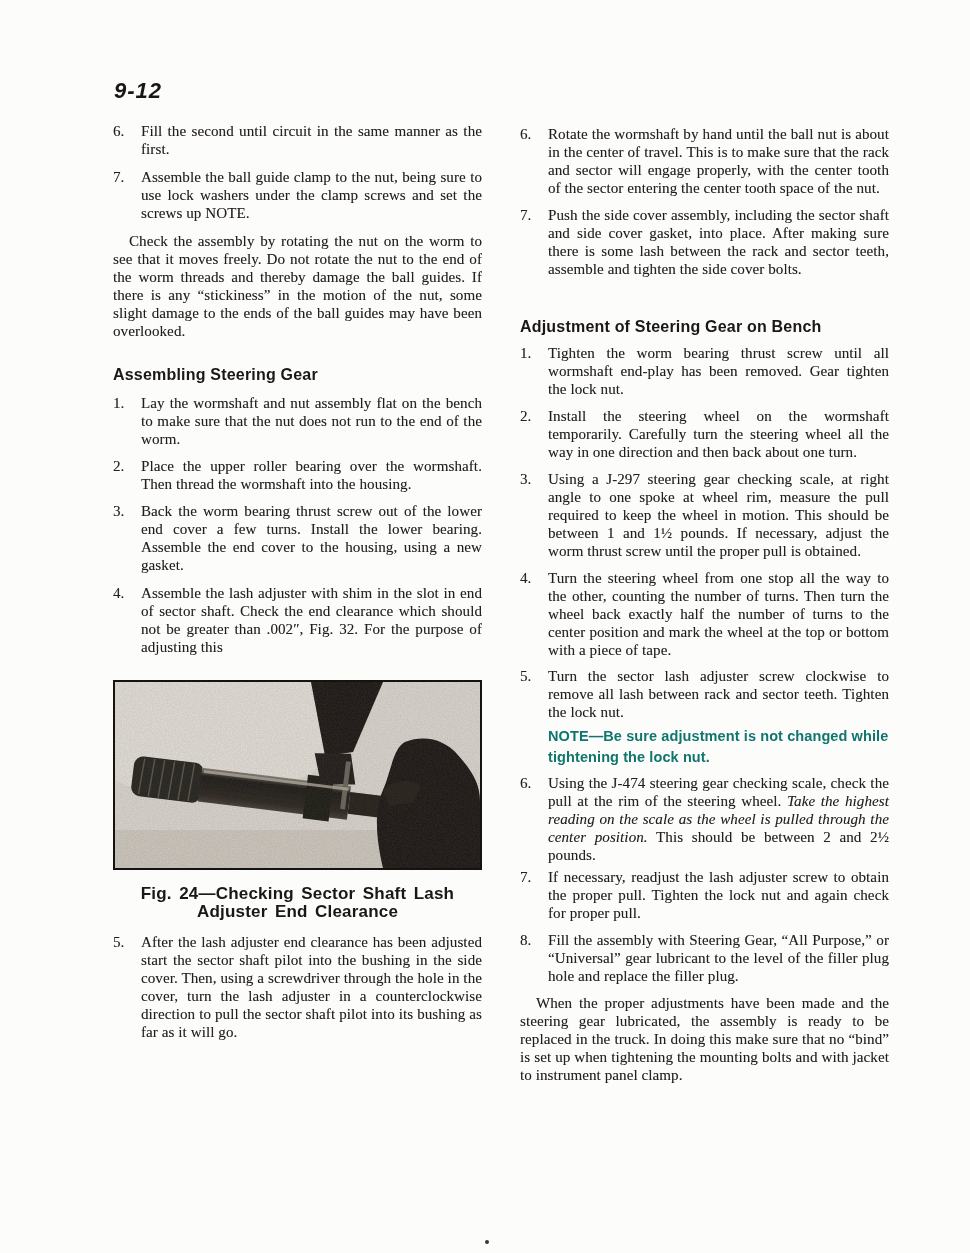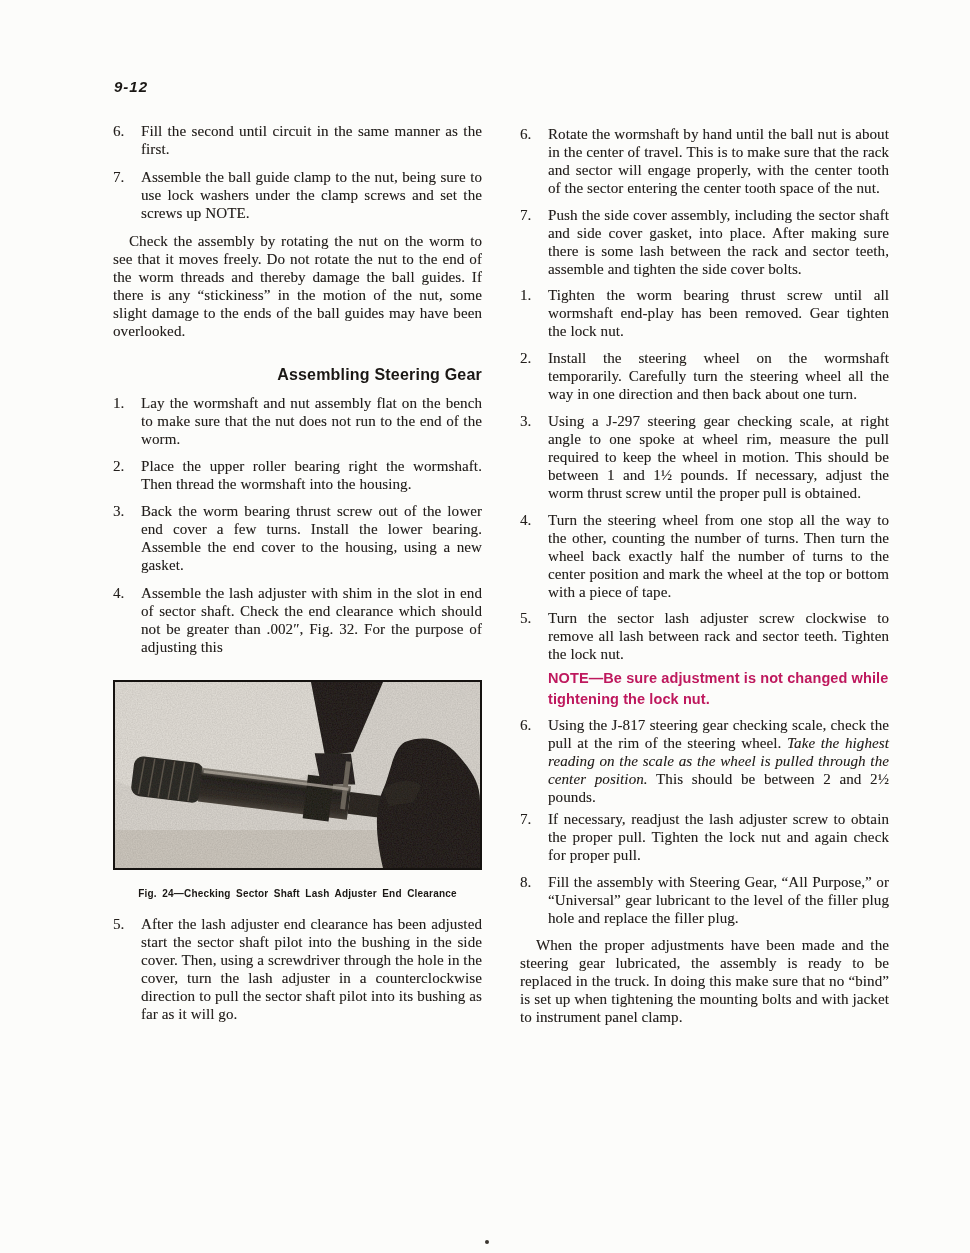--- a/index.html
+++ b/index.html
@@ -12,21 +12,21 @@
     color: #221e1b;
     overflow: hidden;
   }
   .pagenum {
     position: absolute;
     left: 114px;
     top: 78px;
     font-family: "Liberation Sans", sans-serif;
     font-weight: 700;
     font-style: italic;
-    font-size: 15px;
+    font-size: 22px;
     letter-spacing: 1px;
     color: #191613;
   }
   .col {
     position: absolute;
     width: 369px;
     font-size: 15px;
     line-height: 18px;
     text-align: justify;
     letter-spacing: 0.1px;
@@ -50,34 +50,34 @@
     text-shadow: none;
   }
   .note {
     font-family: "Liberation Sans", sans-serif;
     font-weight: 700;
     font-size: 14.5px;
     line-height: 21px;
     margin-left: 28px;
     text-align: left;
     text-shadow: none;
-    color: #be185d;
+    color: #0f766e;
   }
   .figure-box {
     margin-top: 24px;
     width: 365px;
     height: 186px;
     border: 2px solid #151210;
     background: #dbd7d0;
   }
   .figure-caption {
     margin-top: 15px;
     font-family: "Liberation Sans", sans-serif;
     font-weight: 700;
-    font-size: 10px;
+    font-size: 17px;
     letter-spacing: 0.2px;
     word-spacing: 2.5px;
     text-align: center;
     text-shadow: none;
     color: #1a1714;
   }
   .it { font-style: italic; }
   .bottom-dot {
     position: absolute;
     left: 485px;
@@ -88,21 +88,21 @@
     background: #3a352f;
   }
   
   .mt4  { margin-top: 4px; }
   .mt5  { margin-top: 5px; }
   .mt6  { margin-top: 6px; }
   .mt8  { margin-top: 8px; }
   .mt9  { margin-top: 9px; }
   .mt10 { margin-top: 10px; }
   .mt12 { margin-top: 12px; }
-  .mt25 { margin-top: 25px; text-align: right; }
+  .mt25 { margin-top: 25px; }
   .mt27 { margin-top: 27px; }
   .mt39 { margin-top: 39px; }
 </style>
 </head>
 <body>
 
 <div class="page">
 
   <div class="pagenum">9-12</div>
 
@@ -120,21 +120,21 @@
     <div class="para-indent mt10">Check the assembly by rotating the nut on the worm to see that it moves freely. Do not rotate the nut to the end of the worm threads and thereby damage the ball guides. If there is any “stickiness” in the motion of the nut, some slight damage to the ends of the ball guides may have been overlooked.</div>
 
     <div class="heading mt25">Assembling Steering Gear</div>
 
     <div class="item mt10">
       <span class="num">1.</span>
       <span class="txt">Lay the wormshaft and nut assembly flat on the bench to make sure that the nut does not run to the end of the worm.</span>
     </div>
     <div class="item mt9">
       <span class="num">2.</span>
-      <span class="txt">Place the upper roller bearing right the wormshaft. Then thread the wormshaft into the housing.</span>
+      <span class="txt">Place the upper roller bearing over the wormshaft. Then thread the wormshaft into the housing.</span>
     </div>
     <div class="item mt9">
       <span class="num">3.</span>
       <span class="txt">Back the worm bearing thrust screw out of the lower end cover a few turns. Install the lower bearing. Assemble the end cover to the housing, using a new gasket.</span>
     </div>
     <div class="item mt10">
       <span class="num">4.</span>
       <span class="txt">Assemble the lash adjuster with shim in the slot in end of sector shaft. Check the end clearance which should not be greater than .002″, Fig. 32. For the purpose of adjusting this</span>
     </div>
 
@@ -196,20 +196,21 @@
 
     <div class="item">
       <span class="num">6.</span>
       <span class="txt">Rotate the wormshaft by hand until the ball nut is about in the center of travel. This is to make sure that the rack and sector will engage properly, with the center tooth of the sector entering the center tooth space of the nut.</span>
     </div>
     <div class="item mt9">
       <span class="num">7.</span>
       <span class="txt">Push the side cover assembly, including the sector shaft and side cover gasket, into place. After making sure there is some lash between the rack and sector teeth, assemble and tighten the side cover bolts.</span>
     </div>
 
+    <div class="heading mt39">Adjustment of Steering Gear on Bench</div>
 
     <div class="item mt8">
       <span class="num">1.</span>
       <span class="txt">Tighten the worm bearing thrust screw until all wormshaft end-play has been removed. Gear tighten the lock nut.</span>
     </div>
     <div class="item mt9">
       <span class="num">2.</span>
       <span class="txt">Install the steering wheel on the wormshaft temporarily. Carefully turn the steering wheel all the way in one direction and then back about one turn.</span>
     </div>
     <div class="item mt9">
@@ -222,21 +223,21 @@
     </div>
     <div class="item mt8">
       <span class="num">5.</span>
       <span class="txt">Turn the sector lash adjuster screw clockwise to remove all lash between rack and sector teeth. Tighten the lock nut.</span>
     </div>
 
     <div class="note mt5">NOTE—Be sure adjustment is not changed while tightening the lock nut.</div>
 
     <div class="item mt6">
       <span class="num">6.</span>
-      <span class="txt"><span>Using the J-817 steering gear checking scale, check the pull at the rim of the steering wheel. </span><span class="it">Take the highest reading on the scale as the wheel is pulled through the center position.</span><span> This should be between 2 and 2½ pounds.</span></span>
+      <span class="txt"><span>Using the J-474 steering gear checking scale, check the pull at the rim of the steering wheel. </span><span class="it">Take the highest reading on the scale as the wheel is pulled through the center position.</span><span> This should be between 2 and 2½ pounds.</span></span>
     </div>
 
     <div class="item mt4">
       <span class="num">7.</span>
       <span class="txt">If necessary, readjust the lash adjuster screw to obtain the proper pull. Tighten the lock nut and again check for proper pull.</span>
     </div>
     <div class="item mt9">
       <span class="num">8.</span>
       <span class="txt">Fill the assembly with Steering Gear, “All Purpose,” or “Universal” gear lubricant to the level of the filler plug hole and replace the filler plug.</span>
     </div>

